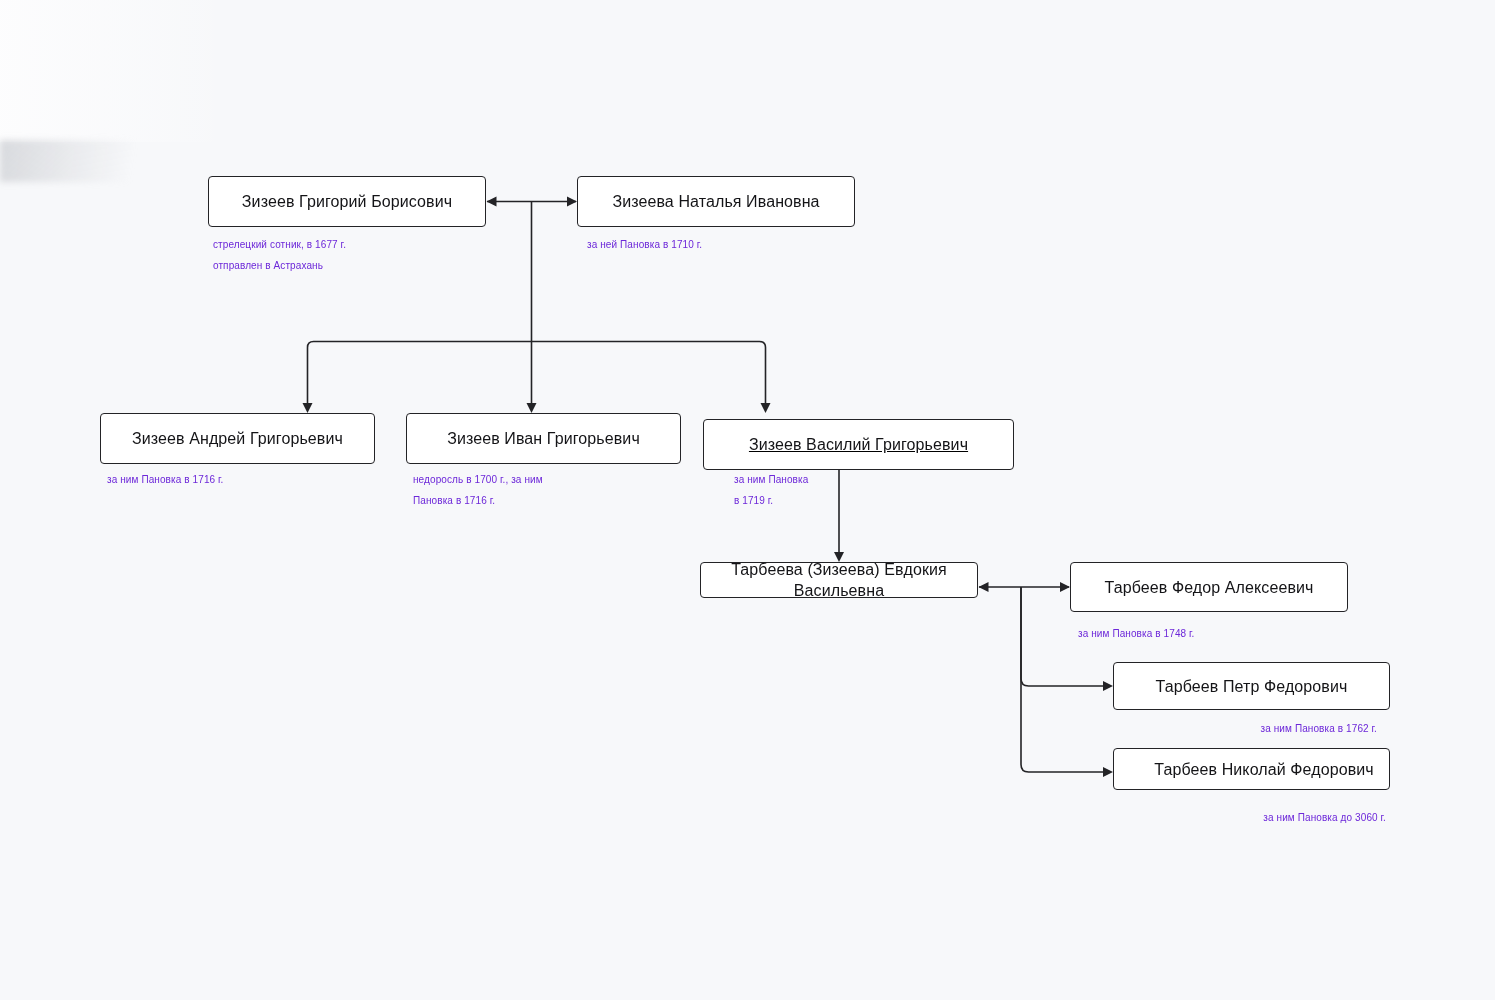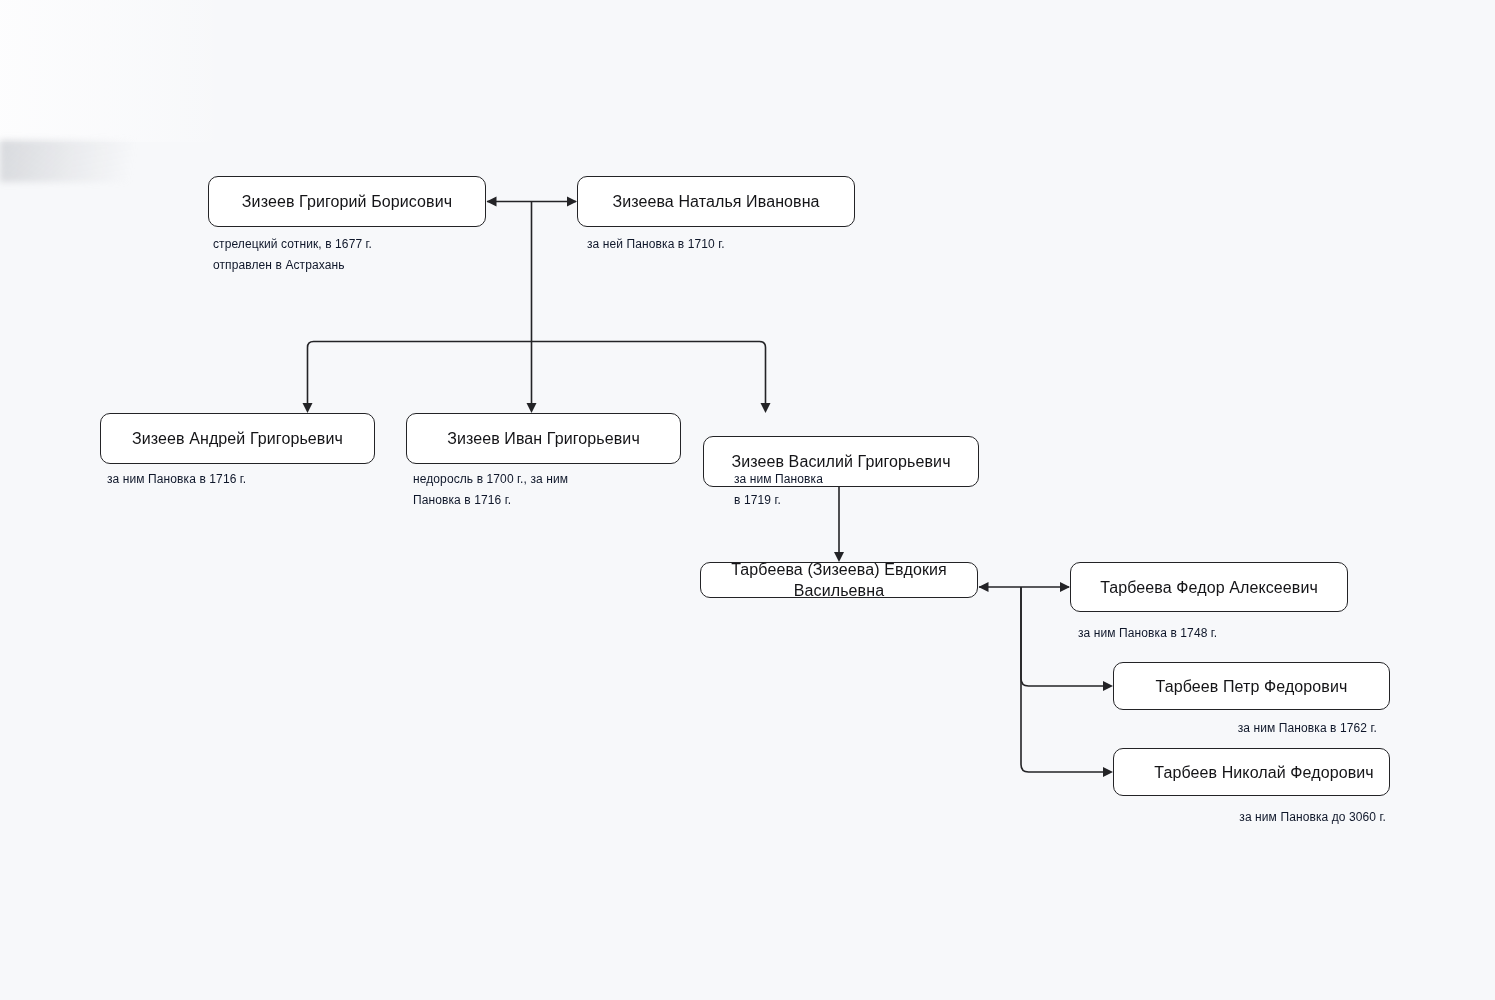--- a/index.html
+++ b/index.html
@@ -33,36 +33,36 @@
   }
   .edge-arrow{
     fill:#232326;stroke:none;
   }
   #node-layer{position:absolute;left:0;top:0;width:1495px;height:1000px;}
   .node{
     position:absolute;
     box-sizing:border-box;
     background:#ffffff;
     border:1.7px solid #232326;
-    border-radius:10px;
+    border-radius:4px;
     display:flex;align-items:center;justify-content:center;
     padding:2px 12px;
   }
   .node-label{
     font-size:16px;
     line-height:21px;
     color:#141417;
     text-align:center;
     letter-spacing:0.1px;
   }
   .note{
     position:absolute;
-    font-size:12px;
+    font-size:10px;
     line-height:21px;
-    color:#0f172a;
+    color:#6d28d9;
     white-space:pre-line;
     letter-spacing:0.1px;
   }
 </style>
 </head>
 <body>
 
 <div class="canvas">
   <div class="top-left-light"></div>
   <div class="edge-shadow"></div>
@@ -91,33 +91,33 @@
       </div>
       <div class="node" style="left: 577px; top: 176px; width: 278px; height: 51px;">
         <span class="node-label">Зизеева Наталья Ивановна</span>
       </div>
       <div class="node" style="left: 100px; top: 413px; width: 275px; height: 51px;">
         <span class="node-label">Зизеев Андрей Григорьевич</span>
       </div>
       <div class="node" style="left: 406px; top: 413px; width: 275px; height: 51px;">
         <span class="node-label">Зизеев Иван Григорьевич</span>
       </div>
-      <div class="node" style="left: 703px; top: 436px; width: 276px; height: 51px;">
+      <div class="node" style="left: 703px; top: 419px; width: 311px; height: 51px; text-decoration: underline;">
         <span class="node-label">Зизеев Василий Григорьевич</span>
       </div>
       <div class="node" style="left: 700px; top: 562px; width: 278px; height: 36px;">
         <span class="node-label">Тарбеева (Зизеева) Евдокия Васильевна</span>
       </div>
       <div class="node" style="left: 1070px; top: 562px; width: 278px; height: 50px;">
-        <span class="node-label">Тарбеева Федор Алексеевич</span>
+        <span class="node-label">Тарбеев Федор Алексеевич</span>
       </div>
       <div class="node" style="left: 1113px; top: 662px; width: 277px; height: 48px;">
         <span class="node-label">Тарбеев Петр Федорович</span>
       </div>
-      <div class="node" style="left: 1113px; top: 748px; width: 277px; height: 48px; padding-left: 37px;">
+      <div class="node" style="left: 1113px; top: 748px; width: 277px; height: 42px; padding-left: 37px;">
         <span class="node-label">Тарбеев Николай Федорович</span>
       </div>
       <div class="note" style="left: 213px; top: 234px; width: 260px; text-align: left;">стрелецкий сотник, в 1677 г.
 отправлен в Астрахань</div>
       <div class="note" style="left: 587px; top: 234px; width: 260px; text-align: left;">за ней Пановка в 1710 г.</div>
       <div class="note" style="left: 107px; top: 469px; width: 260px; text-align: left;">за ним Пановка в 1716 г.</div>
       <div class="note" style="left: 413px; top: 469px; width: 260px; text-align: left;">недоросль в 1700 г., за ним
 Пановка в 1716 г.</div>
       <div class="note" style="left: 734px; top: 469px; width: 260px; text-align: left;">за ним Пановка
 в 1719 г.</div>

